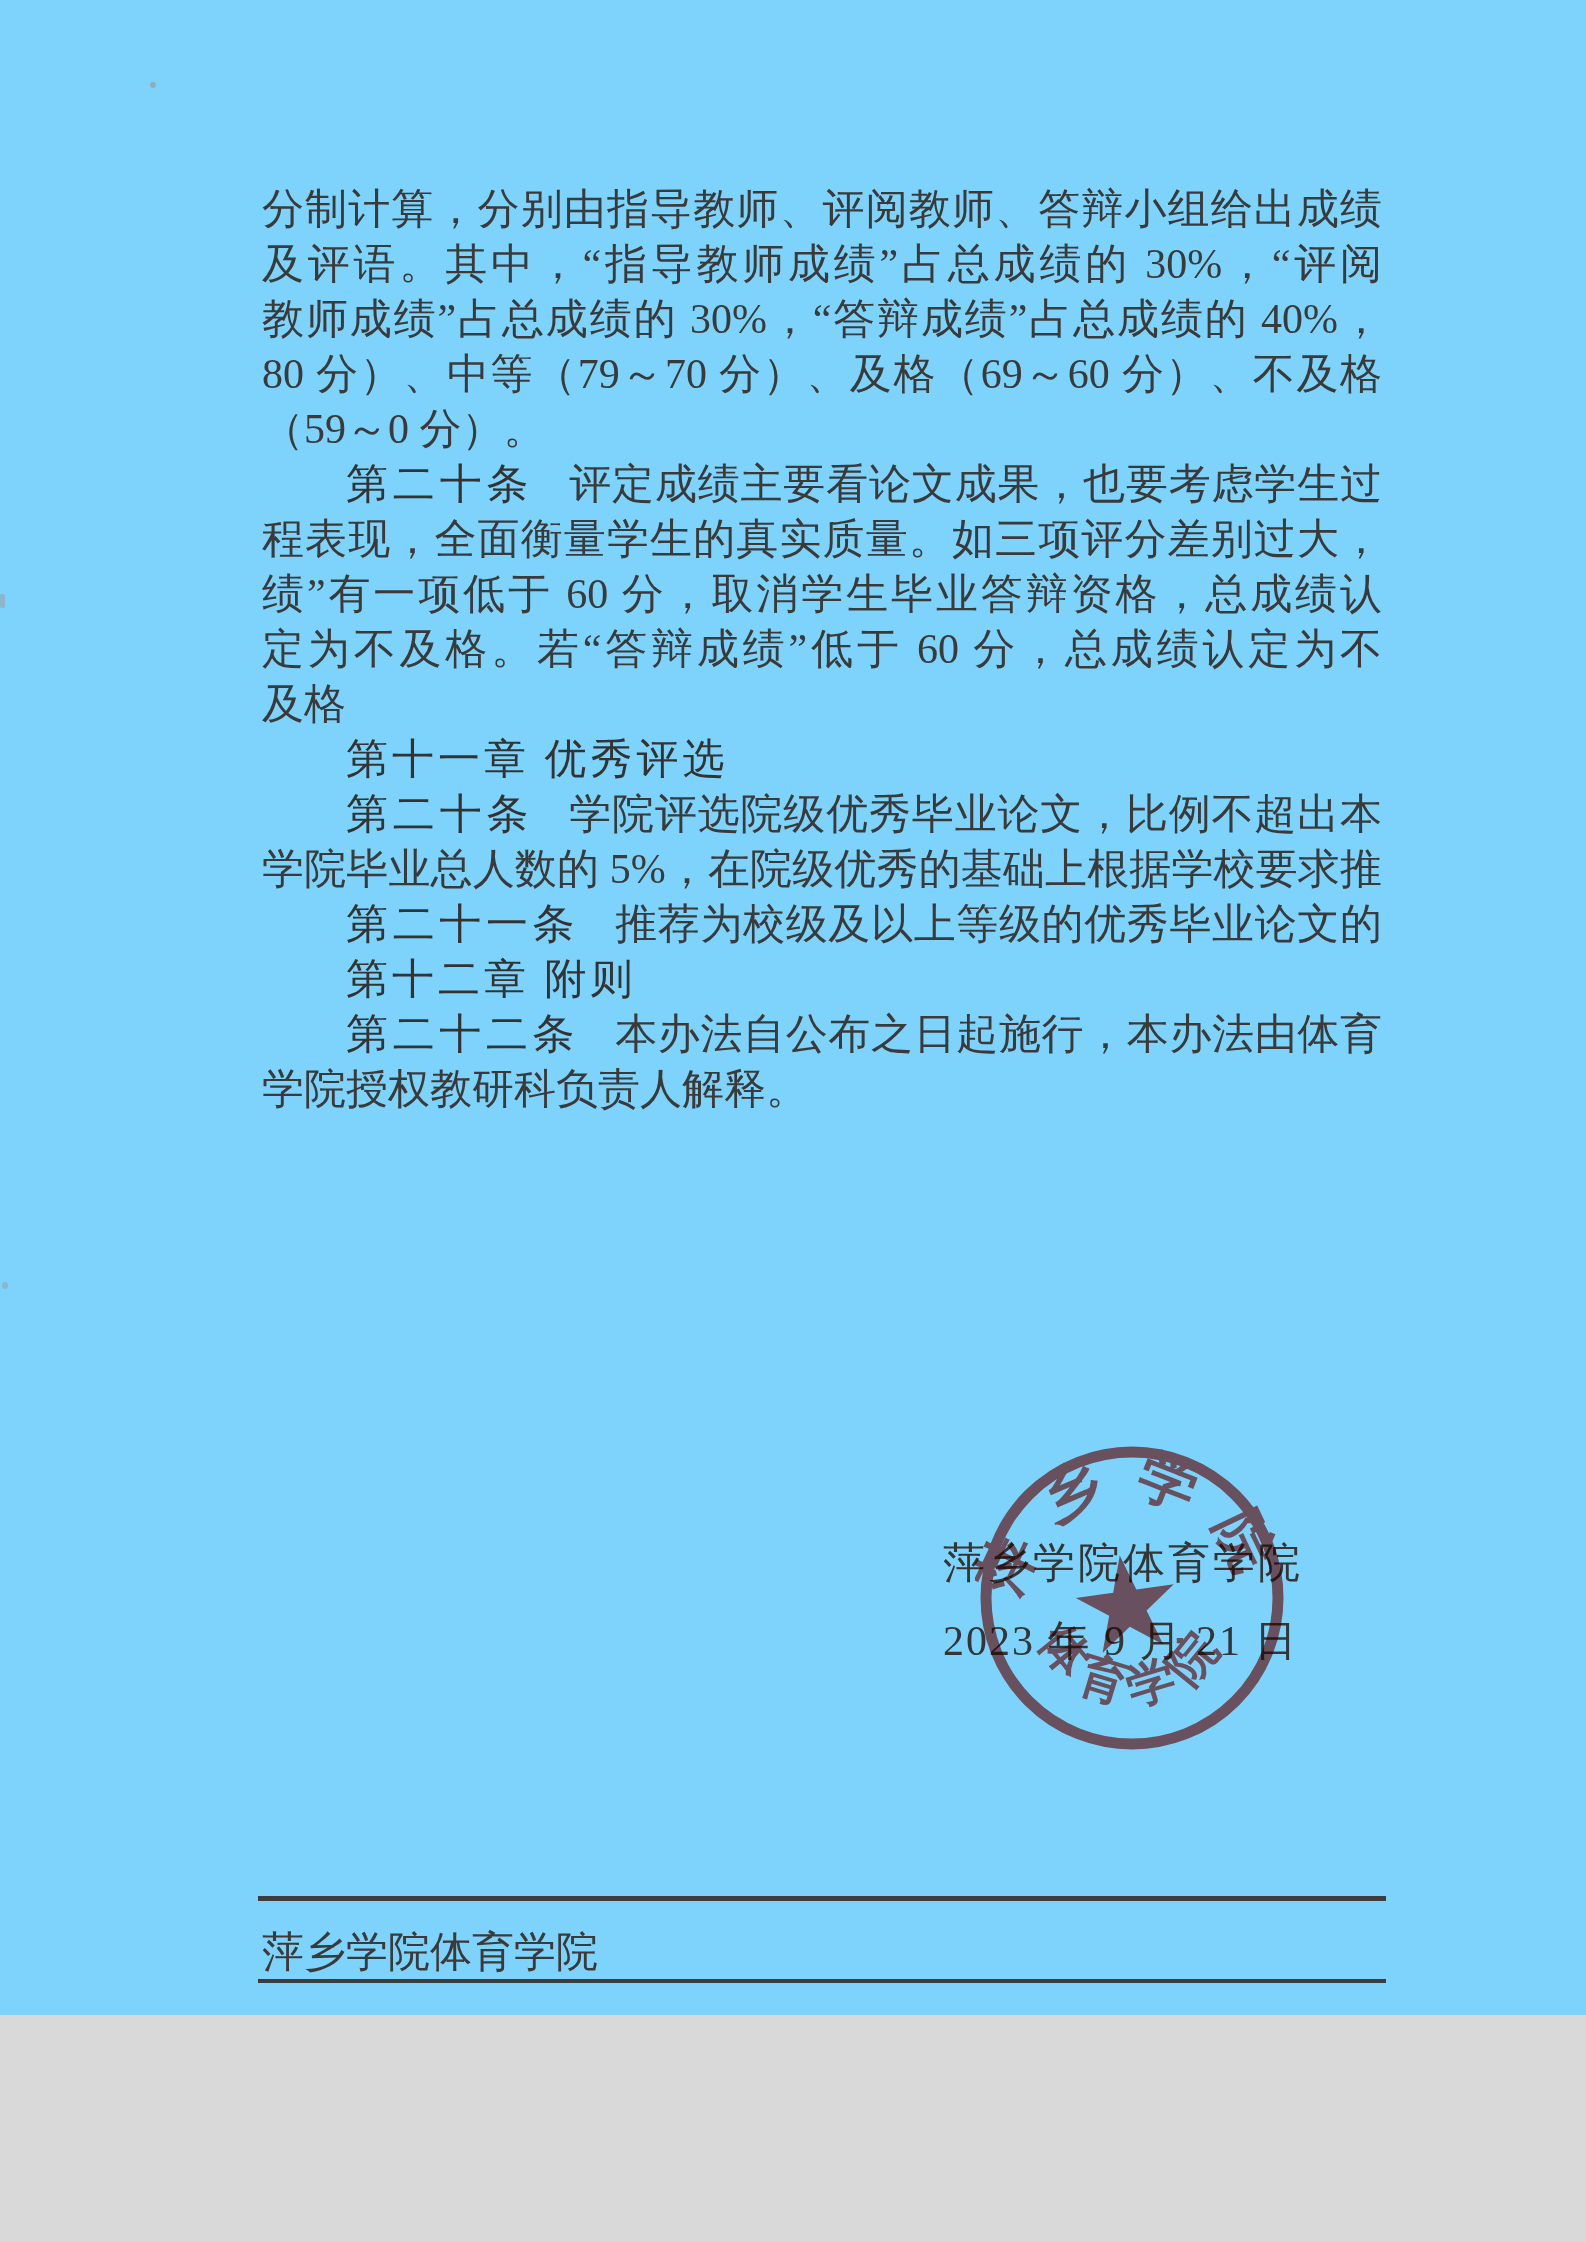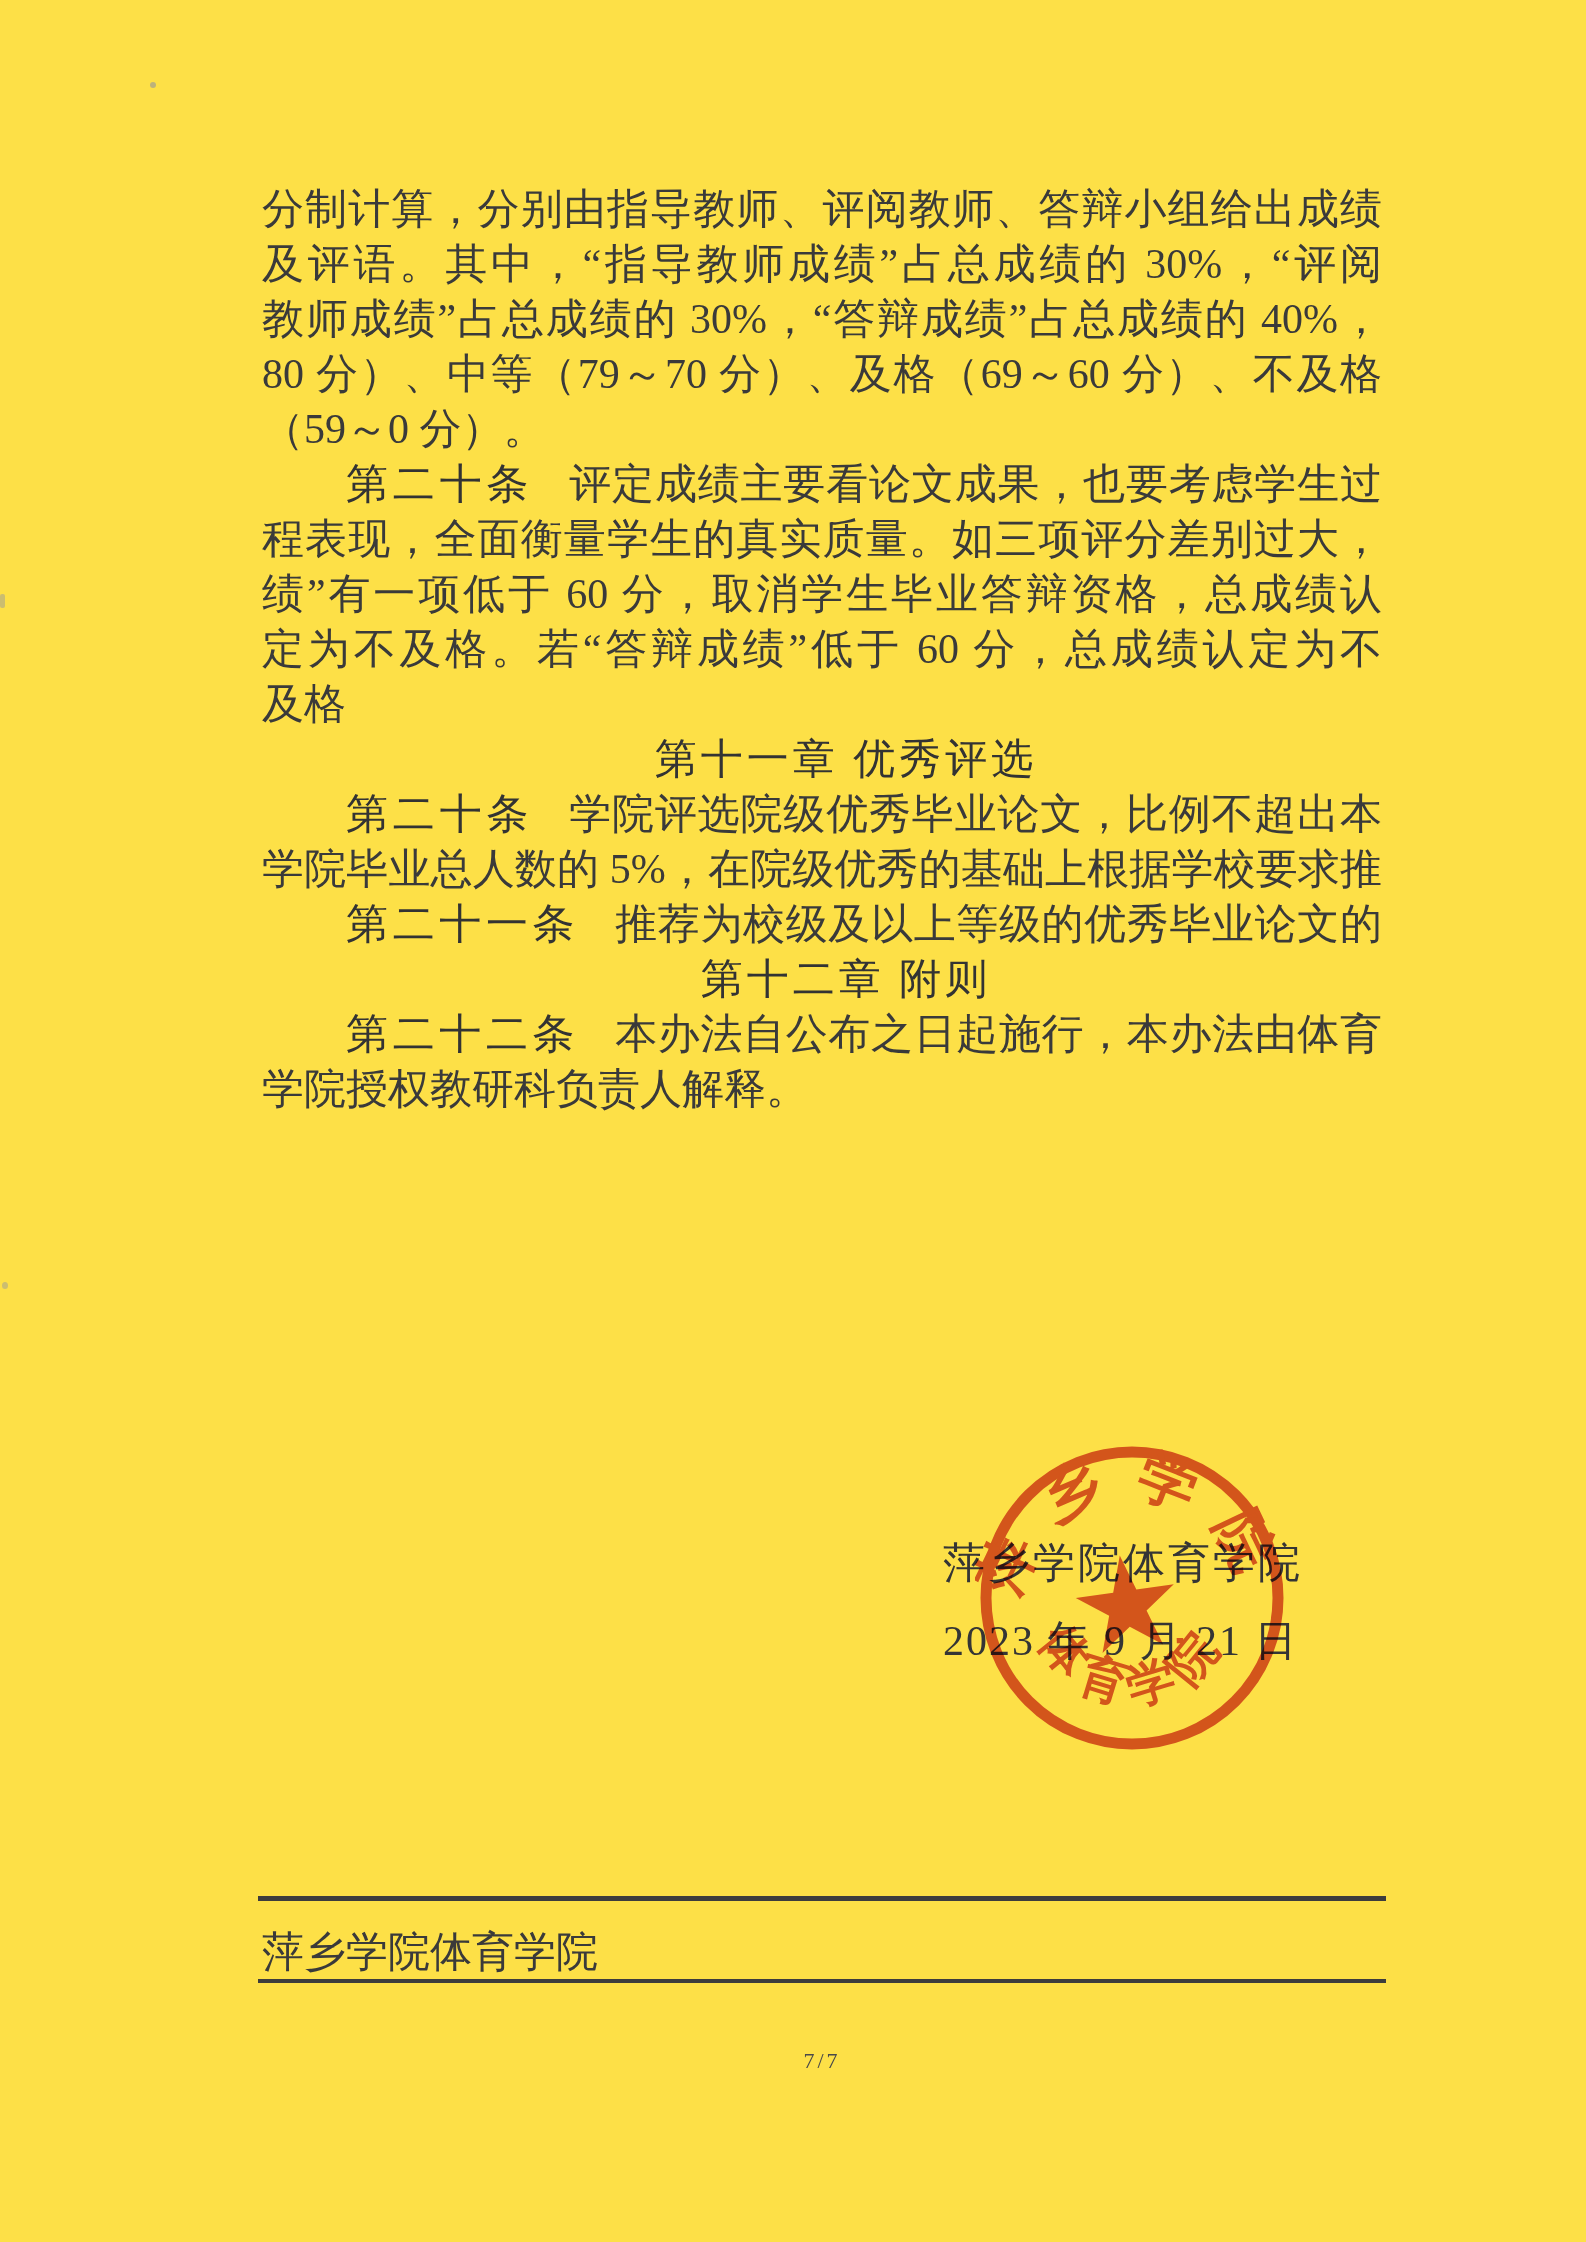--- a/index.html
+++ b/index.html
@@ -1,24 +1,24 @@
 <!DOCTYPE html>
 <html><head>
 <meta charset="utf-8">
 <style>
   html,body{margin:0;padding:0;background:#d9d9d9;}
   .page{
-    position:relative;width:1586px;height:2242px;background:#fde047;
+    position:relative;width:1586px;height:2015px;background:#7dd3fc;
     overflow:hidden;font-family:"Liberation Serif","DejaVu Serif",serif;
     color:#3a3a3a;
   }
   .doc{position:absolute;left:262px;top:182px;width:1120px;font-size:42px;}
   .ln{height:55px;line-height:55px;white-space:nowrap;}
   .ln.stretch{text-align:justify;text-align-last:justify;white-space:normal;}
-  .ln.ind{text-indent:84px;text-align:center;}
+  .ln.ind{text-indent:84px;}
   .b{color:#333;}
   .b:not(:empty){margin-right:36px;letter-spacing:4px;}
   .sig{position:absolute;left:943px;font-size:42px;line-height:55px;color:#353535;z-index:3;white-space:nowrap;}
   .sig-name{top:1536px;letter-spacing:3px;}
   .sig-date{top:1614px;letter-spacing:2px;}
   .stamp{position:absolute;left:975px;top:1441px;width:314px;height:314px;z-index:4;
          mix-blend-mode:multiply;opacity:.92;}
   .stamp text{font-family:"Liberation Serif","DejaVu Serif",serif;font-weight:bold;}
   .sealT{font-size:58px;letter-spacing:26px;}
   .sealB{font-size:48px;letter-spacing:10px;}

